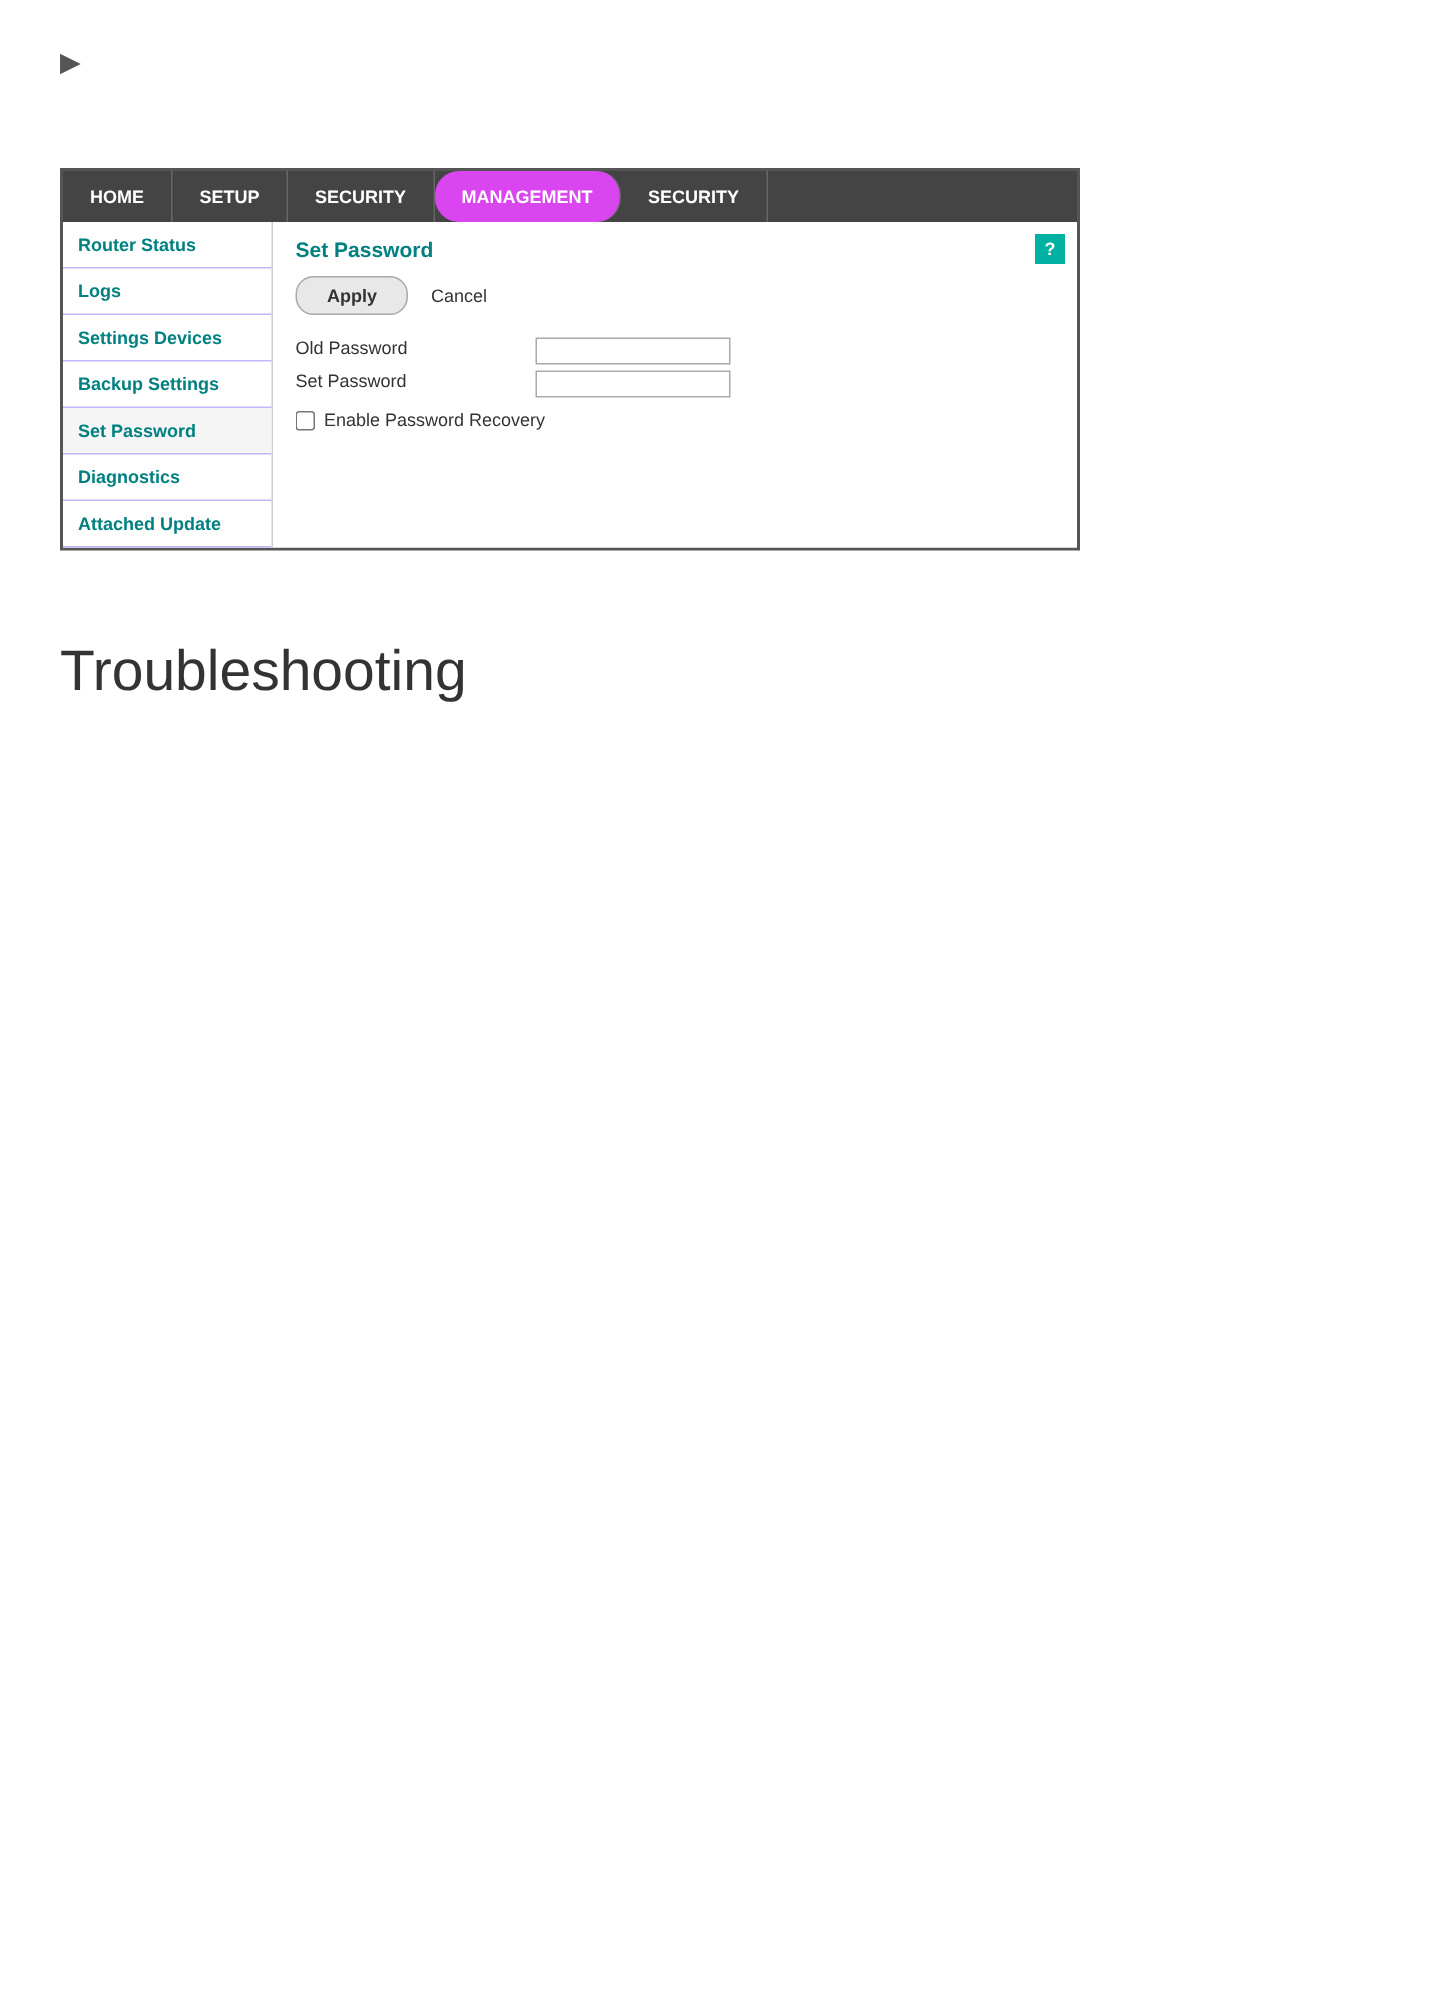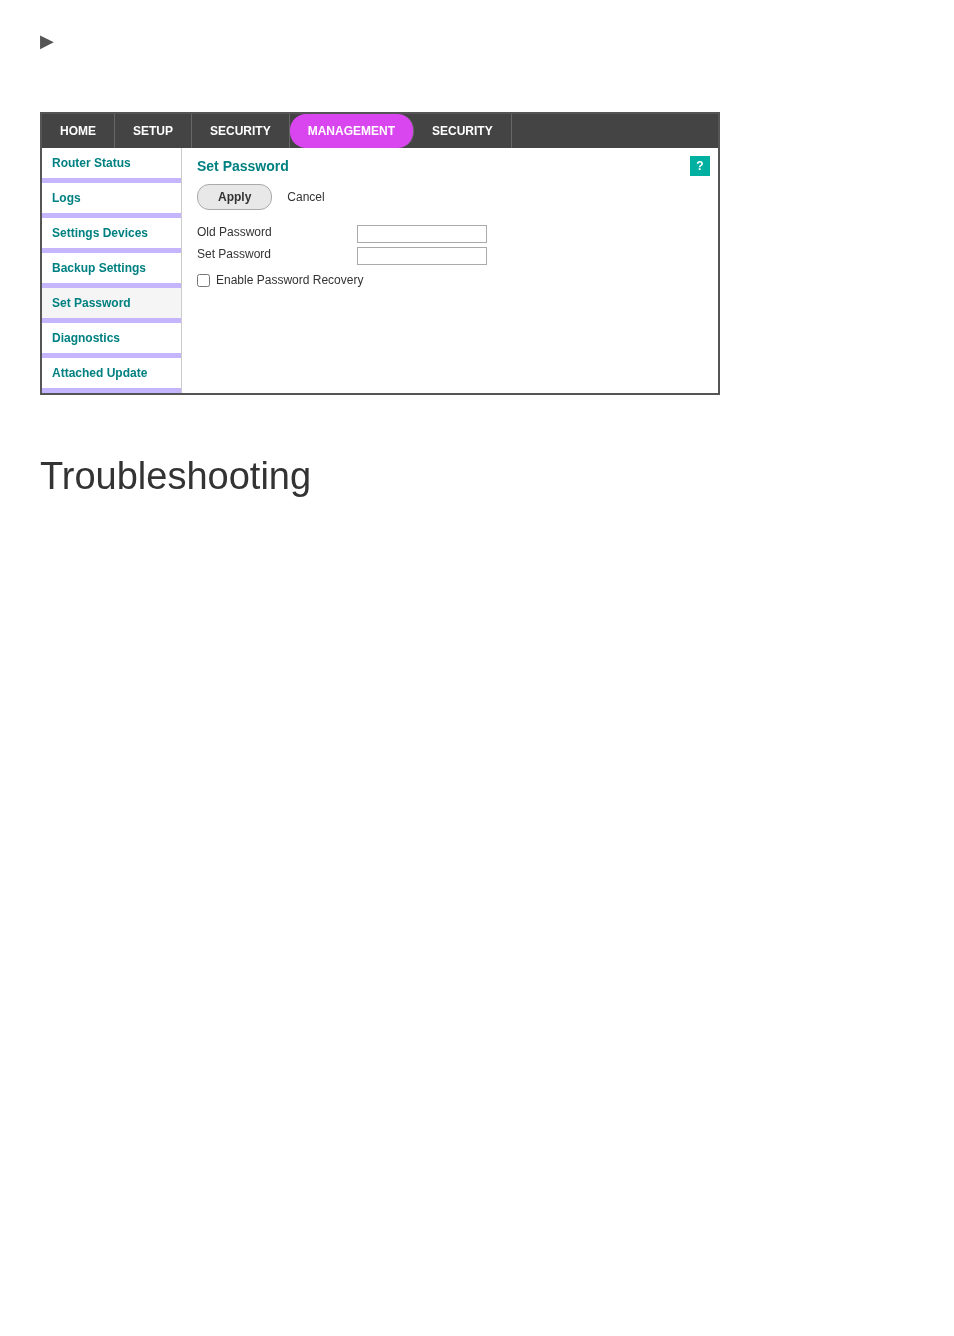--- a/index.html
+++ b/index.html
@@ -60,21 +60,21 @@
     .sidebar {
       width: 140px;
       border-right: 1px solid #ccc;
       background: #fff;
     }
 
     .sidebar-item {
       padding: 8px 10px;
       font-size: 12px;
       color: #008080;
-      border-bottom: 5px solid #c4b5fd;
+      border-bottom: 1px solid #c4b5fd;
       cursor: pointer;
       font-weight: bold;
     }
 
     .sidebar-item.active {
       color: #008080;
       background: #f5f5f5;
     }
 
     

